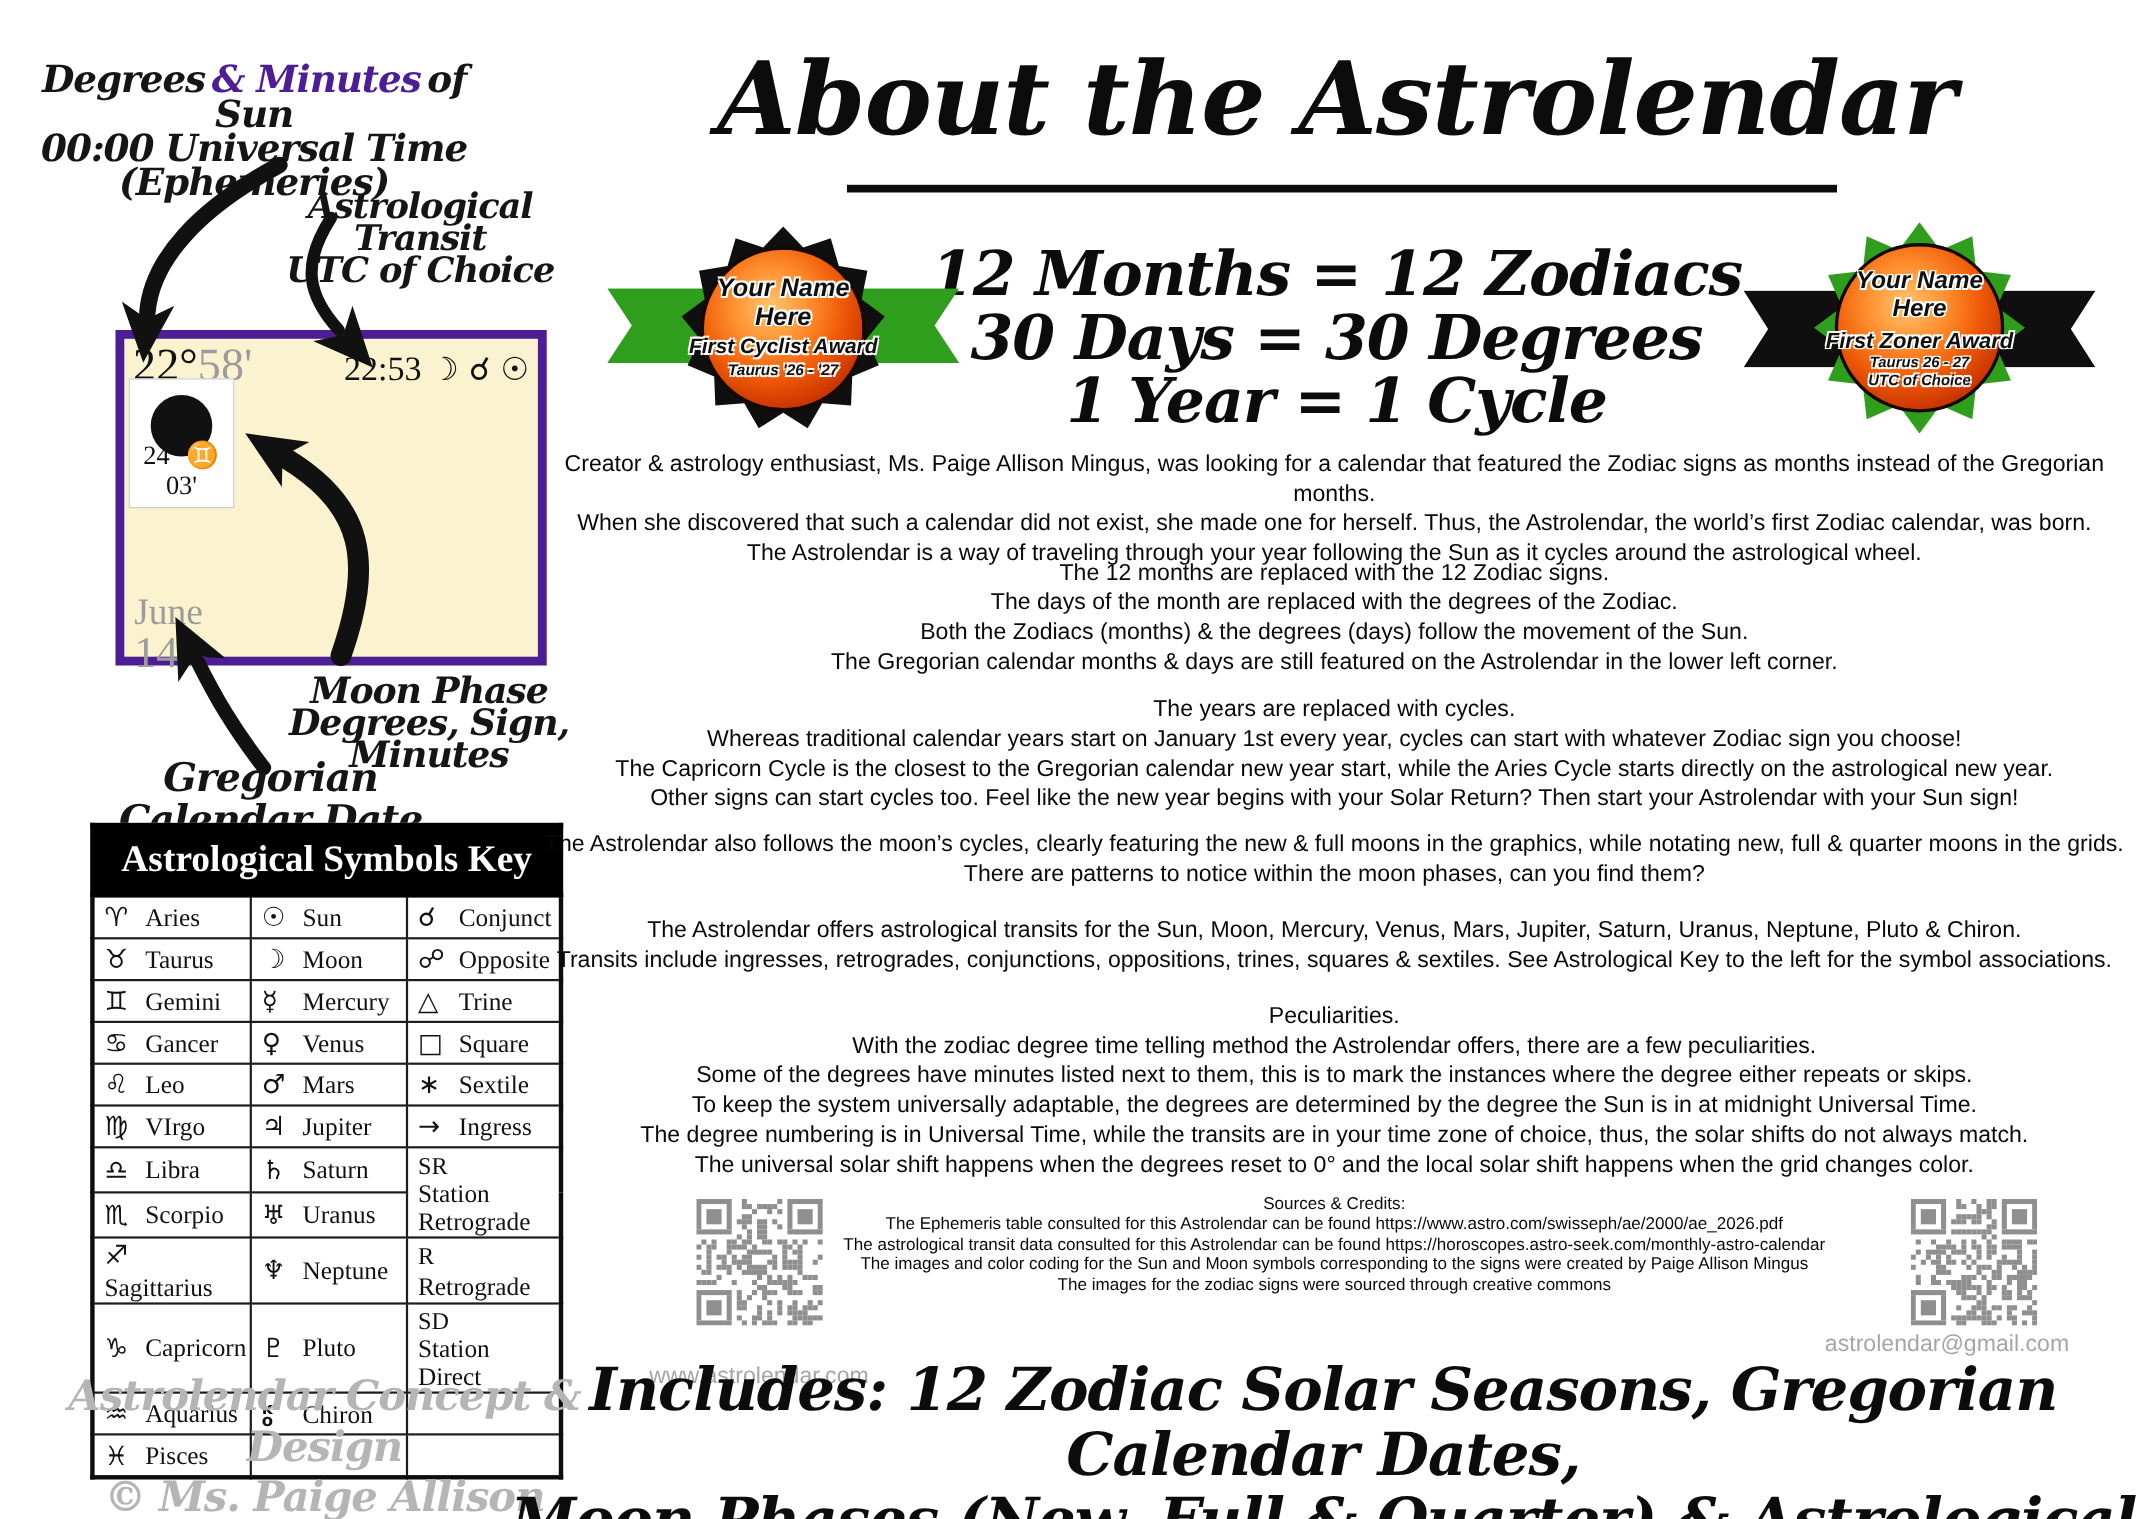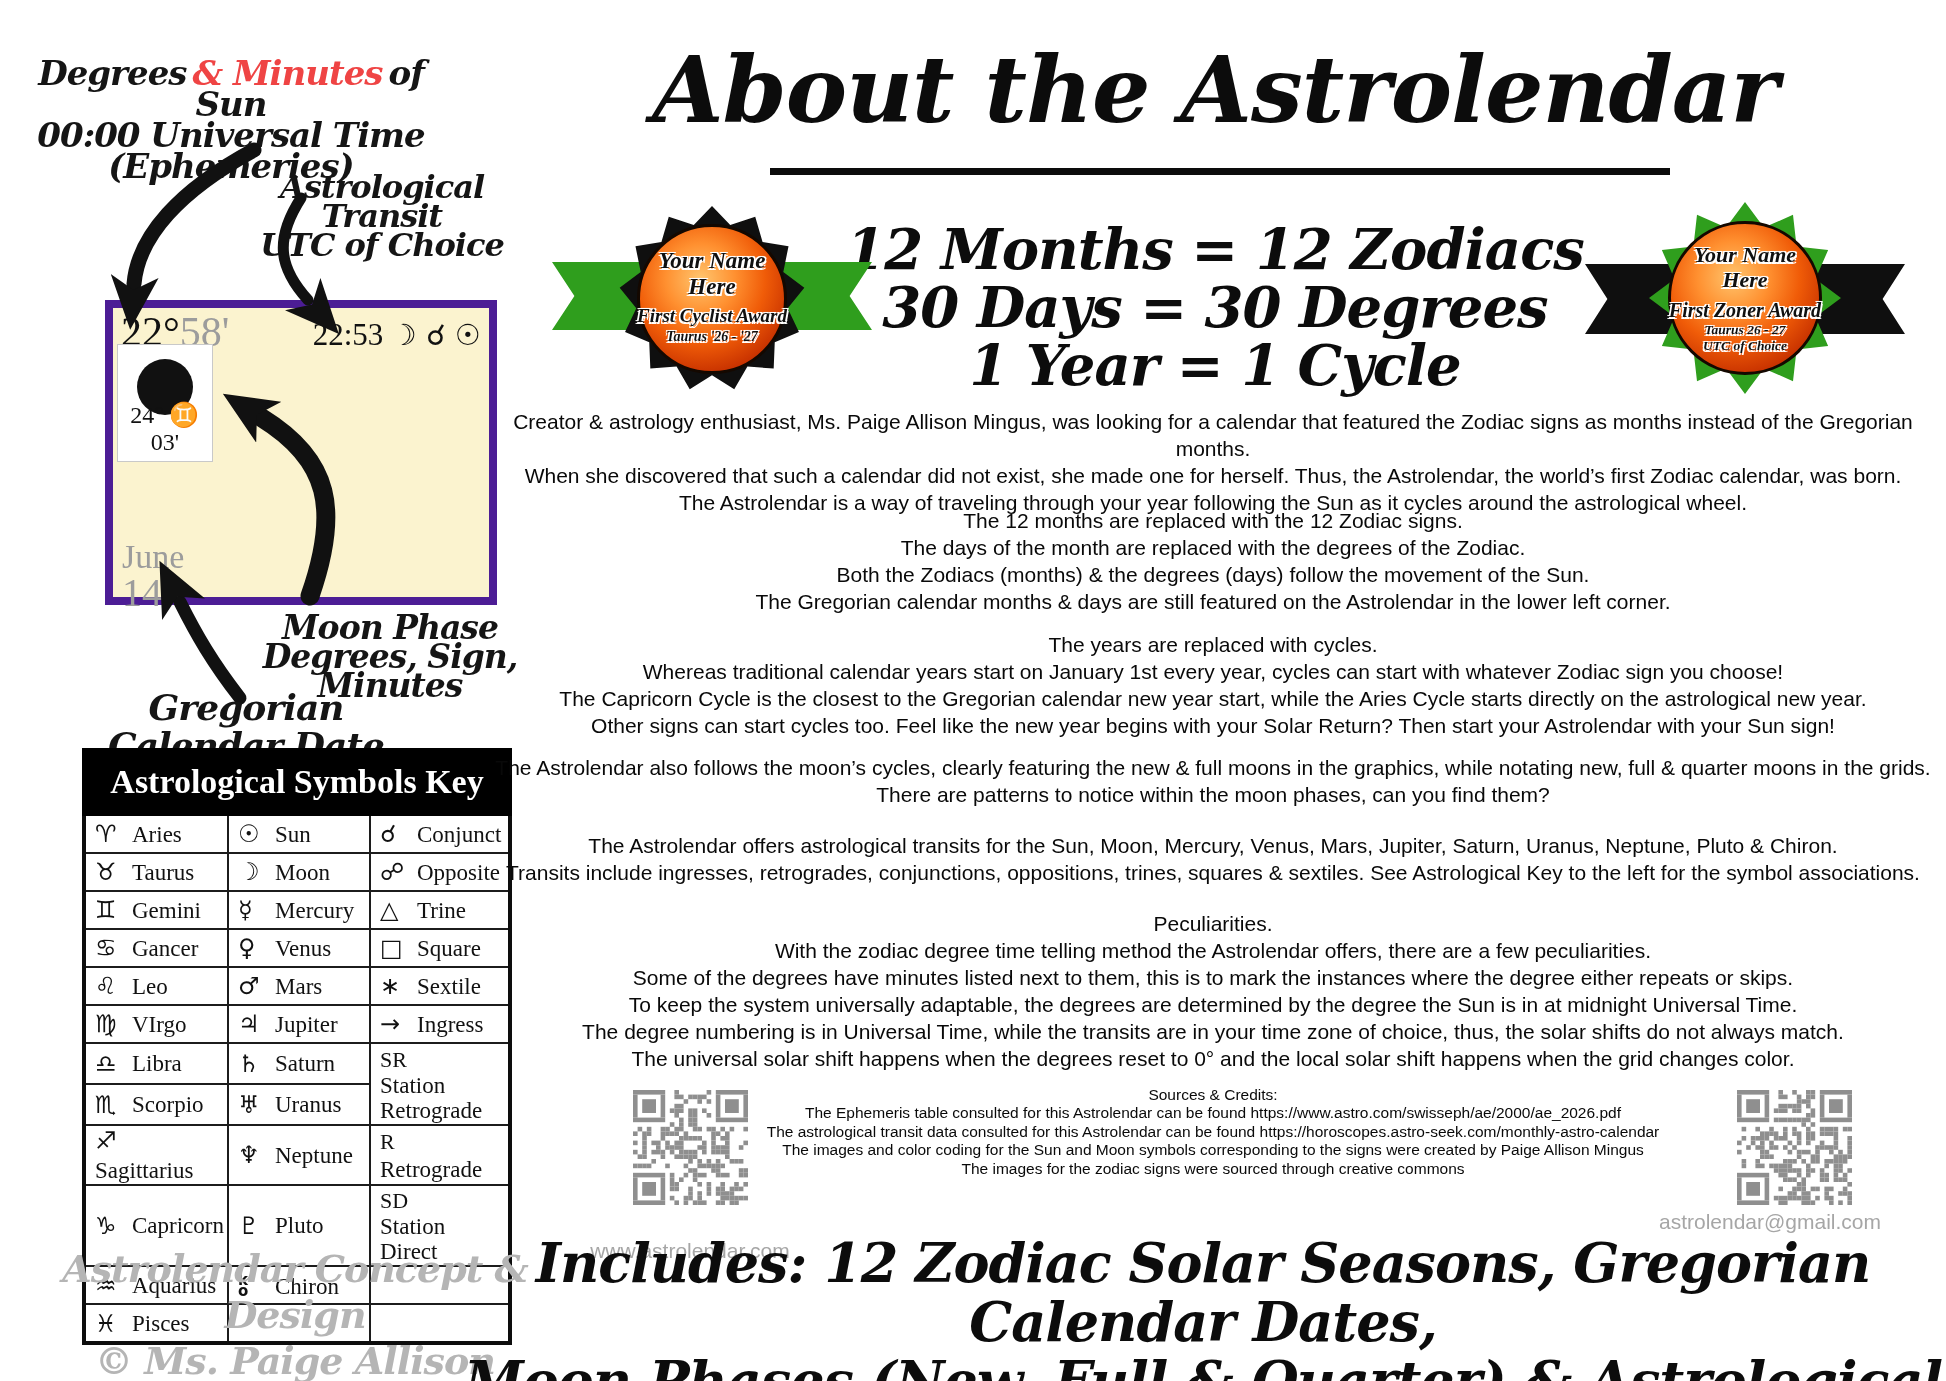--- a/index.html
+++ b/index.html
@@ -5,21 +5,21 @@
   html,body{margin:0;padding:0;background:#fff;}
   .page{position:relative;width:1946px;height:1381px;background:#fff;overflow:hidden;
         font-family:"Liberation Sans",sans-serif;color:#111;}
   .script{font-family:"DejaVu Serif",serif;font-style:italic;font-weight:700;letter-spacing:-1px;}
   .gray{color:var(--gray-text,#9c9c9c);}
   .abs{position:absolute;}
 
   
   .ann{position:absolute;text-align:center;color:#151515;}
   .ann-degrees{left:36px;top:58px;width:390px;font-size:34px;line-height:31px;}
-  .ann-degrees .mid{color:#ef4444;margin:0 6px;}
+  .ann-degrees .mid{color:#4c1d95;margin:0 6px;}
   .ann-transit{left:232px;top:173px;width:300px;font-size:32px;line-height:29px;}
   .ann-moon{left:225px;top:613px;width:330px;font-size:33px;line-height:29px;}
   .ann-greg{left:66px;top:688px;width:360px;font-size:36px;line-height:38px;}
 
   
   .cal-cell{position:absolute;left:105px;top:300px;width:392px;height:305px;
             background:var(--cell-bg,#FBF3CF);border:8px solid #4c1d95;box-sizing:border-box;}
   .cc-deg{position:absolute;left:8px;top:0px;font-size:42px;font-family:"Liberation Serif",serif;}
   .cc-transit{position:absolute;right:8px;top:9px;font-size:31px;font-family:"Liberation Serif",serif;}
   .cc-transit .syms{font-family:"DejaVu Sans",sans-serif;font-size:29px;}
@@ -74,21 +74,21 @@
   .ribbon-green{top:58px;height:68px;background:var(--ribbon-green,#2f9e1d);}
   .ribbon-black{top:62px;height:70px;background:#0f0f0f;}
   .starburst{position:absolute;}
   .sb-black{left:67px;top:2px;width:186px;height:186px;background:#0f0f0f;}
   .sb-green{left:64px;top:0;width:192px;height:192px;background:var(--ribbon-green,#2f9e1d);}
   .sun{position:absolute;border-radius:50%;box-sizing:border-box;border:3px solid #140800;
        background:radial-gradient(circle at 42% 36%, #ffc56e 0%, #ff9030 28%, #f05c08 52%, #c93300 76%, #7d1a00 100%);}
   .sun-left{left:85px;top:20px;width:150px;height:150px;}
   .sun-right{left:83px;top:19px;width:154px;height:154px;}
   .badge-text{position:absolute;text-align:center;color:#101010;
-              font-family:Liberation Serif, serif;font-style:italic;font-weight:700;
+              font-family:Liberation Sans, sans-serif;font-style:italic;font-weight:700;
               text-shadow:-1.5px -1.5px 0 #fff,1.5px -1.5px 0 #fff,-1.5px 1.5px 0 #fff,1.5px 1.5px 0 #fff,0 0 2px #fff;}
   .bt-left{left:70px;top:44px;width:180px;}
   .bt-right{left:68px;top:40px;width:184px;}
   .bt-l1{font-size:23px;line-height:26px;}
   .bt-l3{font-size:19px;line-height:24px;margin-top:4px;}
   .bt-l4{font-size:14px;line-height:17px;}
   .bt-r1{font-size:22px;line-height:25px;}
   .bt-r3{font-size:20px;line-height:24px;margin-top:6px;}
   .bt-r45{font-size:13.5px;line-height:16px;}
 </style>

